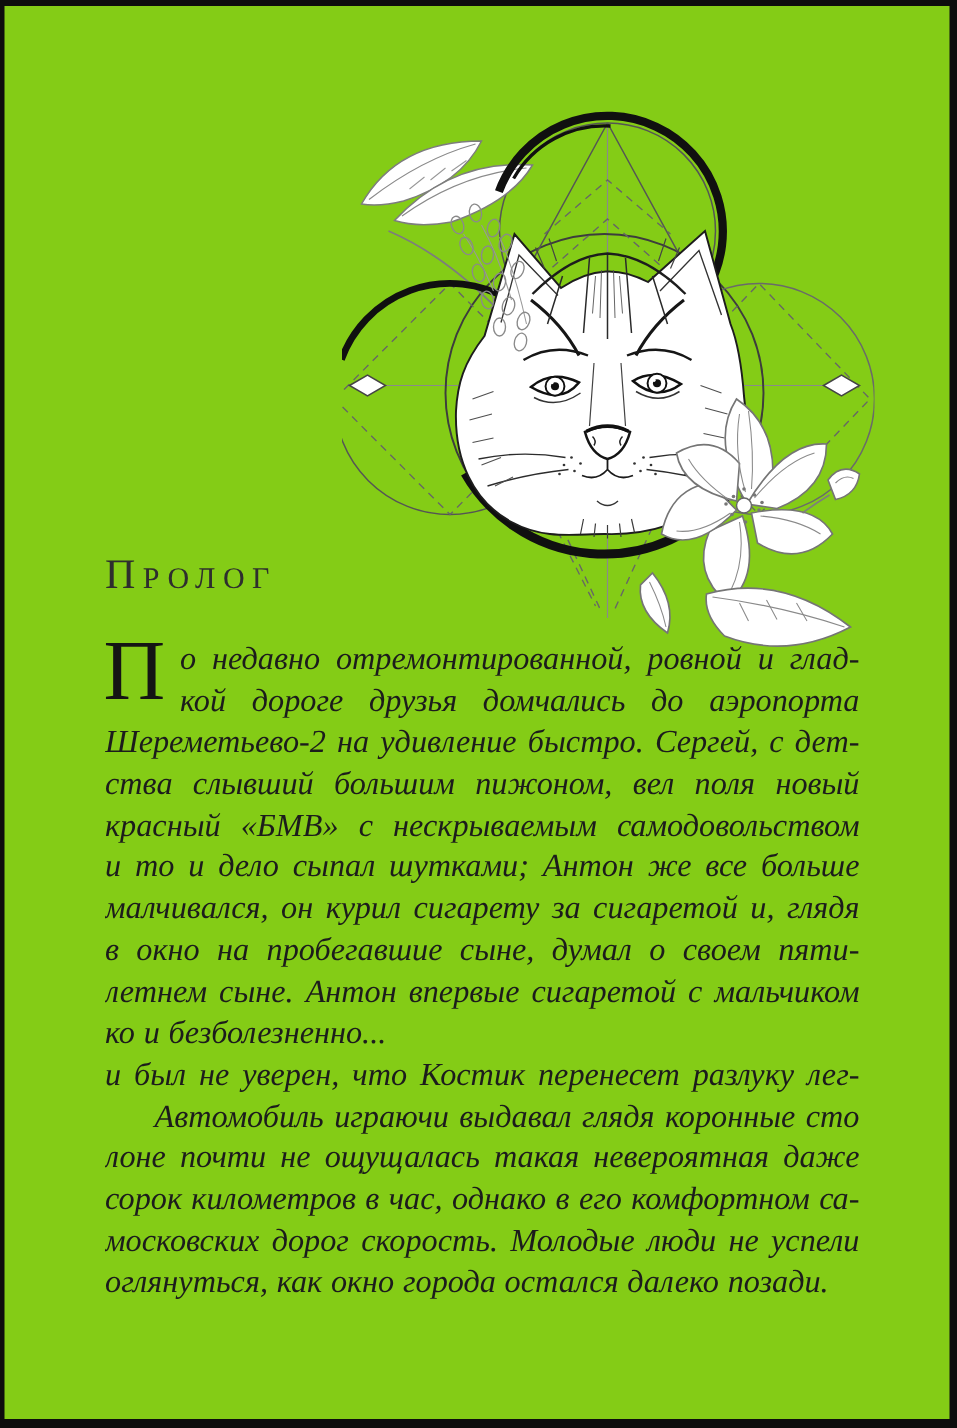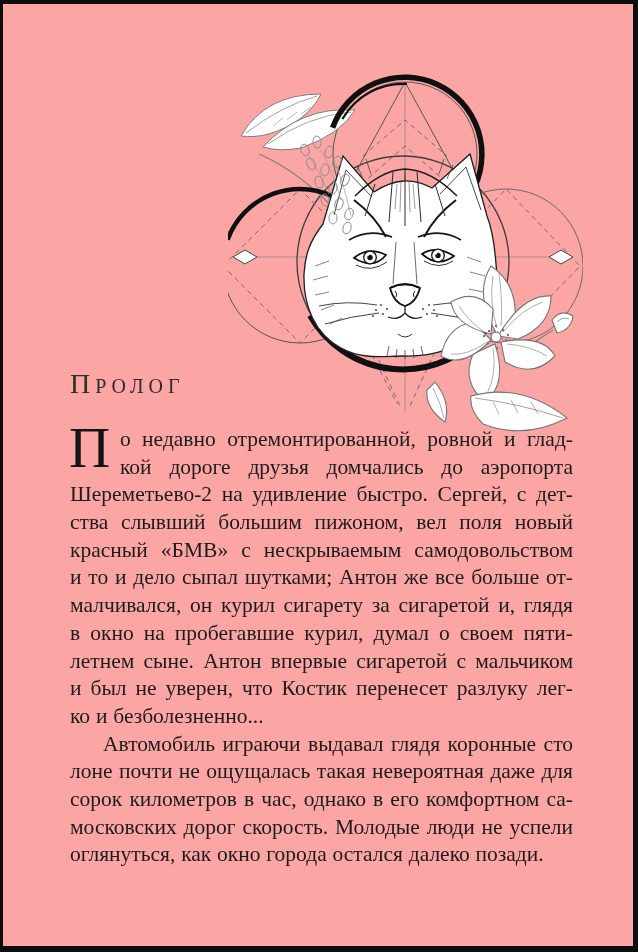--- a/index.html
+++ b/index.html
@@ -3,21 +3,21 @@
 <meta charset="utf-8">
 <style>
   html,body { margin:0; padding:0; }
   body {
     width:638px; height:952px; position:relative;
     background:#0d0d0d; overflow:hidden;
     font-family:"Liberation Serif","DejaVu Serif",serif;
   }
   .page {
     position:absolute; top:4px; left:3px; right:5px; bottom:6px;
-    background:#fca5a5;
+    background:#84cc16;
   }
   .illustration {
     position:absolute; left:225px; top:55px; width:355px; height:385px;
   }
   .chapter-title {
     position:absolute; left:67px; top:366px;
     font-size:28px; line-height:1; color:#2e2e2e;
     font-variant:small-caps; letter-spacing:5px;
     white-space:nowrap;
   }
@@ -25,20 +25,21 @@
     position:absolute; left:66px; top:415px;
     font-size:57px; line-height:1; color:#141414;
   }
   .text-block {
     position:absolute; left:67px; top:422px; width:503px;
     font-size:21.5px; line-height:27.7px; color:#1c1c1c;
   }
   .line {
     text-align:justify; height:27.7px; overflow:hidden;
     word-spacing:0.02em;
+    font-style:italic;
   }
   .line::after { content:""; display:inline-block; width:100%; height:0; }
   .line.last { text-align:left; }
   .line.last::after { width:0; }
   .para-dropcap .line:nth-child(1),
   .para-dropcap .line:nth-child(2) { padding-left:50px; }
   .para-indent .line:first-child { text-indent:33px; }
 </style>
 </head>
 <body>
@@ -192,24 +193,24 @@
 
   <div class="text-block">
     <div class="para-dropcap">
         <div class="line">о недавно отремонтированной, ровной и глад-</div>
         <div class="line">кой дороге друзья домчались до аэропорта</div>
         <div class="line">Шереметьево-2 на удивление быстро. Сергей, с дет-</div>
         <div class="line">ства слывший большим пижоном, вел поля новый</div>
         <div class="line">красный «БМВ» с нескрываемым самодовольством</div>
         <div class="line">и то и дело сыпал шутками; Антон же все больше от-</div>
         <div class="line">малчивался, он курил сигарету за сигаретой и, глядя</div>
-        <div class="line">в окно на пробегавшие курил, думал о своем пяти-</div>
+        <div class="line">в окно на пробегавшие сыне, думал о своем пяти-</div>
         <div class="line">летнем сыне. Антон впервые сигаретой с мальчиком</div>
+        <div class="line last">ко и безболезненно...</div>
         <div class="line">и был не уверен, что Костик перенесет разлуку лег-</div>
-        <div class="line last">ко и безболезненно...</div>
       </div>
     <div class="para-indent">
         <div class="line">Автомобиль играючи выдавал глядя коронные сто</div>
         <div class="line">лоне почти не ощущалась такая невероятная даже для</div>
         <div class="line">сорок километров в час, однако в его комфортном са-</div>
         <div class="line">московских дорог скорость. Молодые люди не успели</div>
         <div class="line last">оглянуться, как окно города остался далеко позади.</div>
       </div>
   </div>
 

